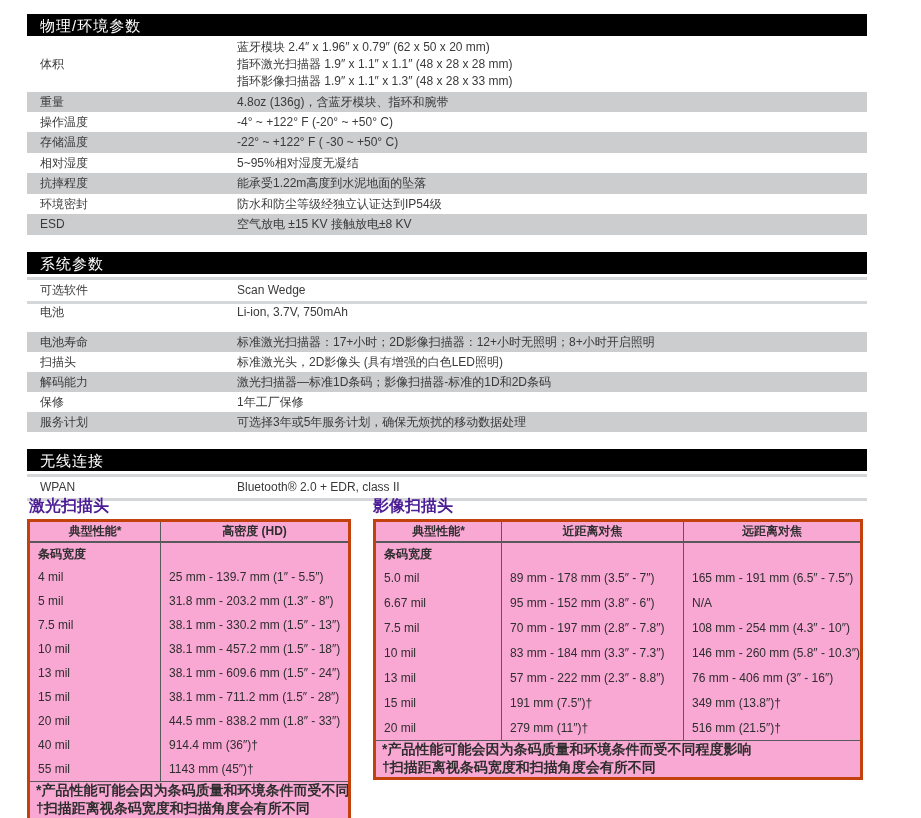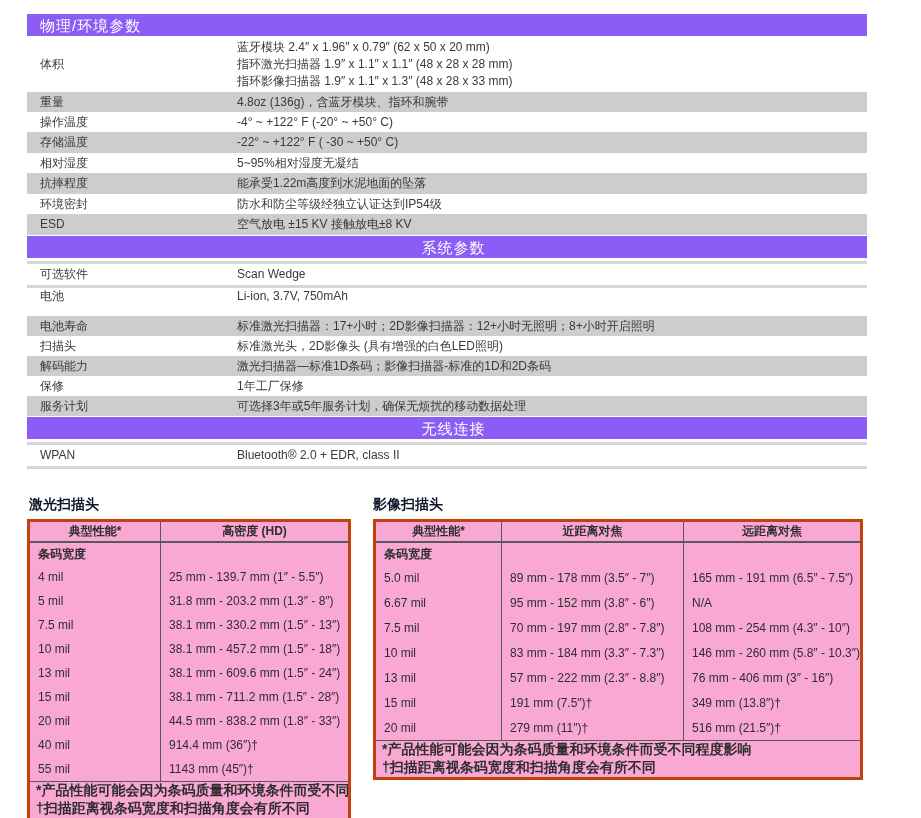--- a/index.html
+++ b/index.html
@@ -1,33 +1,33 @@
 <!DOCTYPE html>
 <html><head>
 <meta charset="utf-8">
 <style>
   html,body{margin:0;padding:0;background:#fff;}
   .page{position:relative;width:921px;height:818px;background:#fff;overflow:hidden;
         font-family:"Liberation Sans","DejaVu Sans",sans-serif;}
   .content{position:absolute;left:27px;top:0;width:840px;}
-  .bar{height:22px;background:#8b5cf6;color:#ffffff;font-size:15px;line-height:23px;
+  .bar{height:22px;background:#000000;color:#ffffff;font-size:15px;line-height:23px;
        padding-left:13px;box-sizing:border-box;letter-spacing:1px;}
-  .mt14{margin-top:14px;} .mt1{margin-top:1px;text-align:center;}
+  .mt14{margin-top:14px;} .mt1{margin-top:17px;}
   .row{display:flex;font-size:12px;color:#3a3a3a;}
   .row .lbl{width:210px;padding-left:13px;box-sizing:border-box;flex:none;}
   .row .val{flex:1;}
   .gray{background:#CBCDCE;}
   .h20{height:20px;line-height:20px;}
   .h21{height:21px;line-height:21px;}
   .h17{height:17px;line-height:17px;}
   .multirow{height:56px;align-items:center;}
   .multirow .val div{line-height:17px;}
   .strip{height:3px;background:#D4D6D8;margin:3px 0 2px 0;}
   .strip2{height:3px;background:#D4D6D8;margin:2px 0 0 0;}
-  .tbl-title{position:absolute;font-size:14px;font-weight:700;color:#0f172a;}
+  .tbl-title{position:absolute;font-size:16px;font-weight:700;color:#4c1d95;}
   table.tbl{position:absolute;border-collapse:collapse;table-layout:fixed;font-size:12px;
             color:#2e2e2e;background:#f9a8d4;border:3px solid #c2410c;}
   .tbl th{border-bottom:2px solid #58595B;height:19px;font-weight:700;text-align:center;
           font-size:12px;padding:0;}
   .tbl th + th, .tbl td + td{border-left:1px solid #58595B;}
   .tbl td{padding:0 2px 0 8px;overflow:hidden;white-space:nowrap;}
   .tbl tr.sub td{height:22px;font-weight:700;}
   .tbl-laser tr.data td{height:24px;}
   .tbl-imager tr.data td{height:25px;}
   .tbl tr.fn td{height:17px;font-size:14px;font-weight:700;padding-left:6px;}

